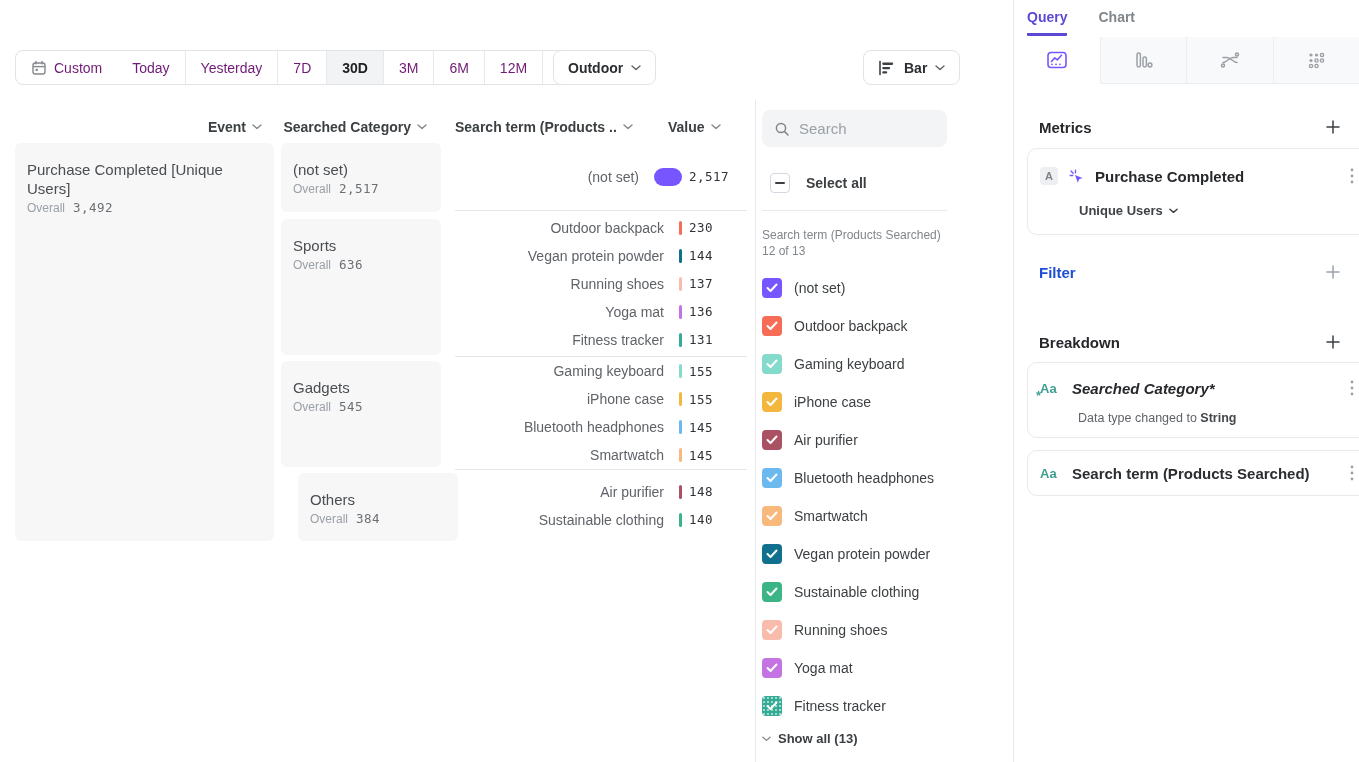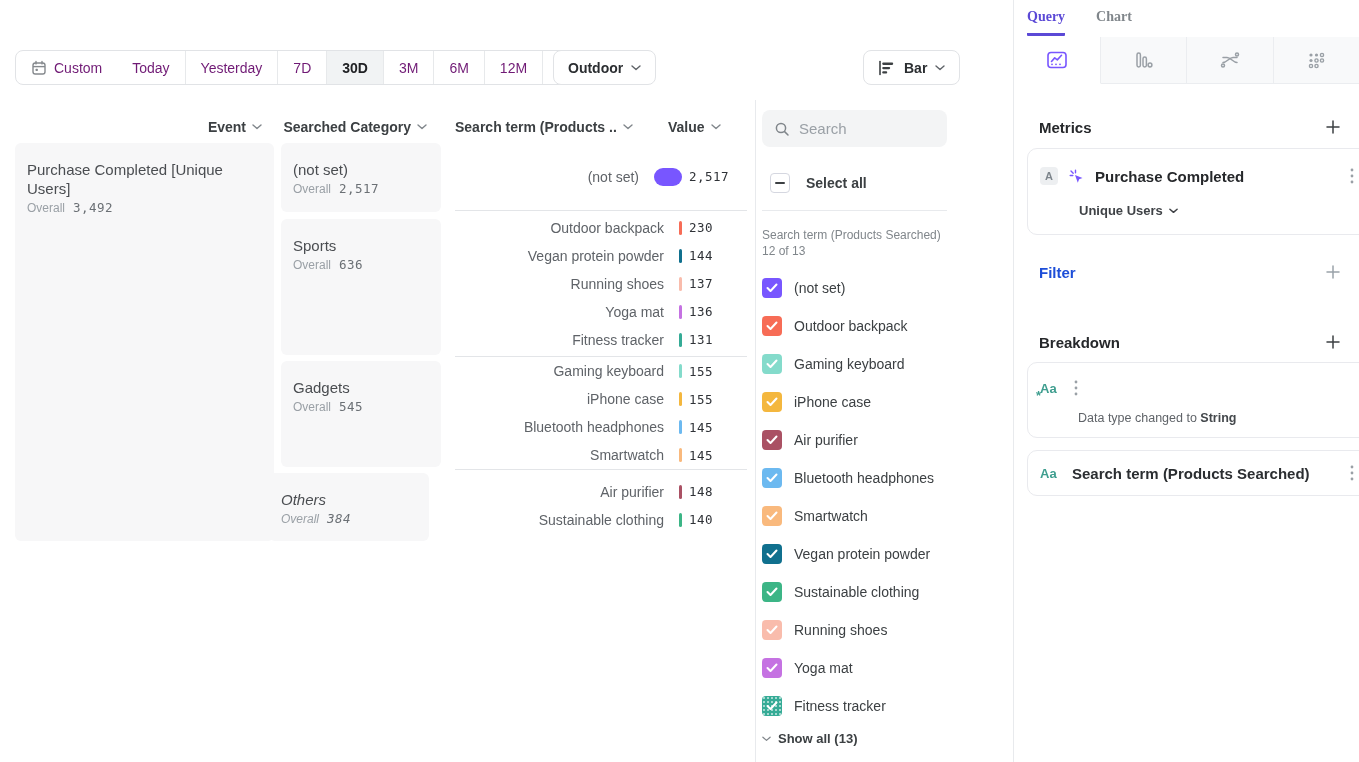--- a/index.html
+++ b/index.html
@@ -72,21 +72,21 @@
     background-size:4px 4px; }
   .flabel { font-size:14px; color:#3c4043; white-space:nowrap; }
   .show-all { left:762px; top:731px; display:flex; align-items:center; gap:7px;
     font-size:13px; font-weight:bold; color:#3c4043; cursor:pointer; }
   .show-all .chev { color:#80868b; }
 
   
   .sidebar { left:1013px; top:0; width:346px; height:762px; border-left:1px solid #e8eaed;
     background:#fff; }
   .sb-tabs { position:absolute; left:13px; top:9px; display:flex; gap:31px; }
-  .sb-tab { font-size:14px; font-weight:bold; color:#80868b; cursor:pointer; padding-bottom:8px;font-family:Liberation Serif, serif; }
+  .sb-tab { font-size:14px; font-weight:bold; color:#80868b; cursor:pointer; padding-bottom:8px; }
   .sb-tab.active { color:#5b49d6; border-bottom:3px solid #5b49d6; border-radius:1px; }
   .rt-strip { position:absolute; left:0; top:37px; width:346px; height:47px; display:flex; }
   .rt-cell { flex:1; display:flex; align-items:center; justify-content:center;
     background:#f8f9fa; border:1px solid #ebedf0; border-top:none; cursor:pointer; }
   .rt-cell + .rt-cell { border-left:none; }
   .rt-cell.active { background:#fff; border-bottom:1px solid #fff; border-left:none; }
   .sb-heading { position:absolute; left:25px; font-size:15px; font-weight:bold; color:#26282b; }
   .sb-heading.muted { color:#1d4ed8; }
   .sb-plus { position:absolute; right:18px; cursor:pointer; }
   .sb-card { position:absolute; left:13px; width:342px; border:1px solid #e9eaee;
@@ -218,21 +218,21 @@
   <div class="block-overall"><span>Overall</span><span class="ov-num mono">2,517</span></div>
 </div>
 <div class="abs block" style="left:281px; top:219px; width:160px; height:136px;">
   <div class="block-title">Sports</div>
   <div class="block-overall"><span>Overall</span><span class="ov-num mono">636</span></div>
 </div>
 <div class="abs block" style="left:281px; top:361px; width:160px; height:106px;">
   <div class="block-title">Gadgets</div>
   <div class="block-overall"><span>Overall</span><span class="ov-num mono">545</span></div>
 </div>
-<div class="abs block" style="left:269px; top:473px; width:160px; height:68px;font-style:italic;">
+<div class="abs block" style="left:298px; top:473px; width:160px; height:68px;">
   <div class="block-title">Others</div>
   <div class="block-overall"><span>Overall</span><span class="ov-num mono">384</span></div>
 </div>
 
 <div class="abs vcol">
   <div class="vgroup" style="height:68px;">
       <div class="vrow">
       <span class="vlabel">(not set)</span>
       <span class="vbar pill" style="background-color: rgb(120, 86, 255); width: 28px;"></span>
       <span class="vnum">2,517</span>
@@ -521,20 +521,21 @@
   <div class="sb-heading" style="top:334px;">Breakdown</div>
   <div class="sb-plus" style="top:334px;">
     <svg width="16" height="16" viewBox="0 0 16 16">
         <path d="M8 2v12M2 8h12" stroke="#3c4043" stroke-width="1.5" stroke-linecap="round"></path>
       </svg>
   </div>
 
   <div class="sb-card" style="top:362px; height:76px;">
     <div class="card-row" style="height:40px; padding-top:10px;">
       <span class="aa-ic"><i class="aa-star">*</i><span>Aa</span></span>
+      <span class="card-title italic">Searched Category*</span>
       <span class="kebab">
         <svg width="4" height="16" viewBox="0 0 4 16">
             <circle cx="2" cy="2" r="1.4" fill="#9aa0a6"></circle>
             <circle cx="2" cy="8" r="1.4" fill="#9aa0a6"></circle>
             <circle cx="2" cy="14" r="1.4" fill="#9aa0a6"></circle>
           </svg>
       </span>
     </div>
     <div class="card-note" style="margin-top:8px;">
       <span>Data type changed to </span><b>String</b>

